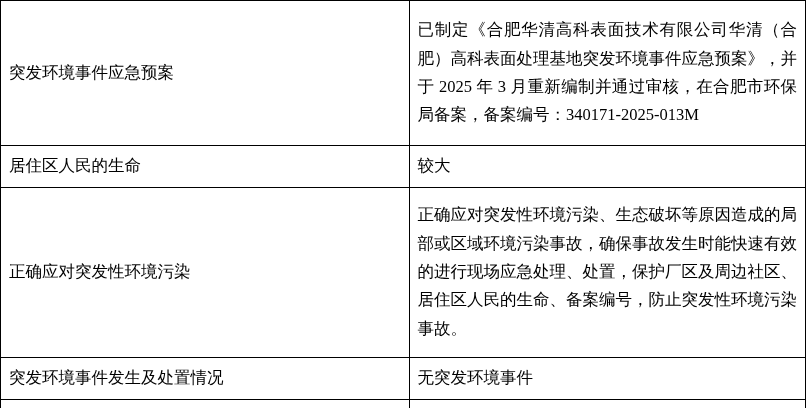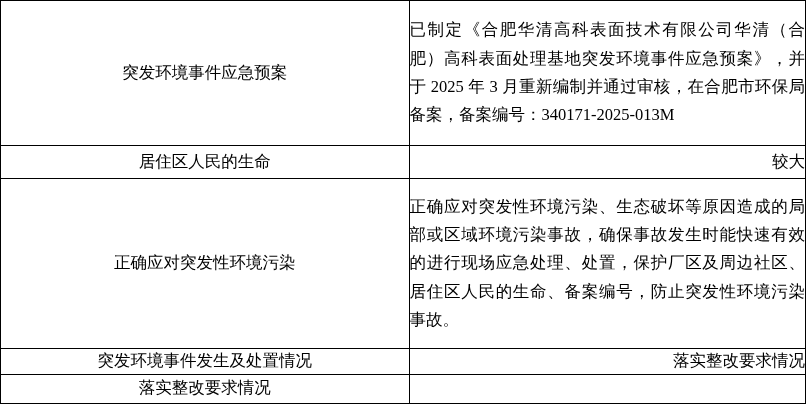--- a/index.html
+++ b/index.html
@@ -22,41 +22,40 @@
   }
   table.doc-table {
     border-collapse: collapse;
     width: 806px;
     margin: 0;
     table-layout: fixed;
   }
   table.doc-table td {
     border: 1px solid #000000;
     vertical-align: middle;
-    padding: 0;
+    padding: 8px;
   }
   .col-label { width: 408px; }
   .col-value { width: 396px; }
 
   .label-cell {
-    text-align: center;
     font-size: 16.5px;
     line-height: 1.5;
     padding: 4px 10px;
   }
   .value-cell-justify {
     font-size: 16.5px;
     line-height: 1.72;
     padding: 10px 14px 10px 14px;
     text-align: justify;
     text-align-last: left;
     text-justify: inter-ideograph;
   }
   .value-cell-center {
-    text-align: right;
+    text-align: left;
     font-size: 16.5px;
     line-height: 1.5;
     padding: 4px 10px;
   }
   .value-cell-empty {
     height: 28px;
   }
   .row-plan { height: 145px; }
   .row-risk { height: 33px; }
   .row-work { height: 170px; }
@@ -80,21 +79,21 @@
       <tr class="row-risk">
         <td class="label-cell">居住区人民的生命</td>
         <td class="value-cell-center">较大</td>
       </tr>
       <tr class="row-work">
         <td class="label-cell">正确应对突发性环境污染</td>
         <td class="value-cell-justify">正确应对突发性环境污染、生态破坏等原因造成的局部或区域环境污染事故，确保事故发生时能快速有效的进行现场应急处理、处置，保护厂区及周边社区、居住区人民的生命、备案编号，防止突发性环境污染事故。</td>
       </tr>
       <tr class="row-event">
         <td class="label-cell">突发环境事件发生及处置情况</td>
-        <td class="value-cell-center">落实整改要求情况</td>
+        <td class="value-cell-center">无突发环境事件</td>
       </tr>
       <tr class="row-rect">
         <td class="label-cell">落实整改要求情况</td>
         <td class="value-cell-center value-cell-empty"></td>
       </tr>
     </tbody>
   </table>
 </div>
 
 </body></html>

